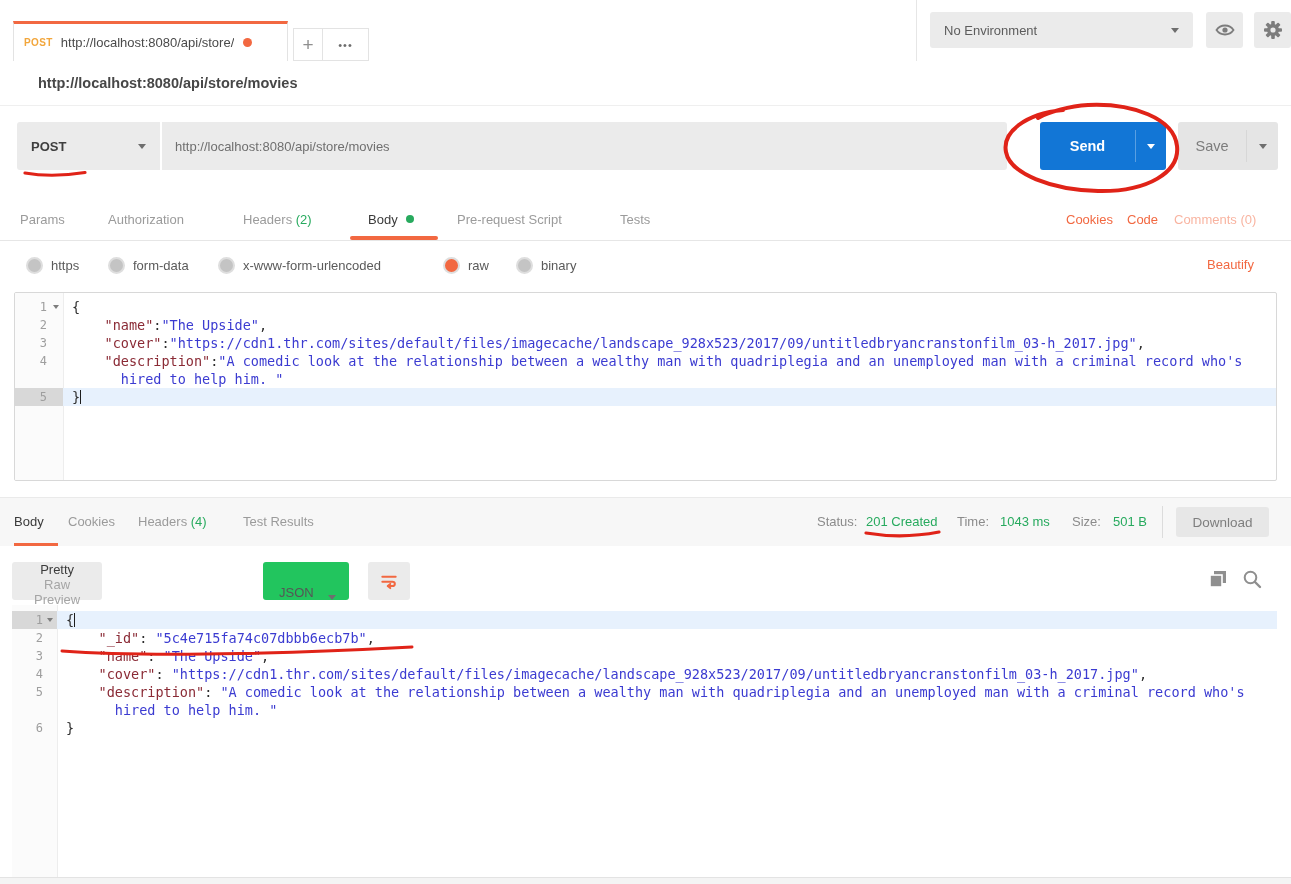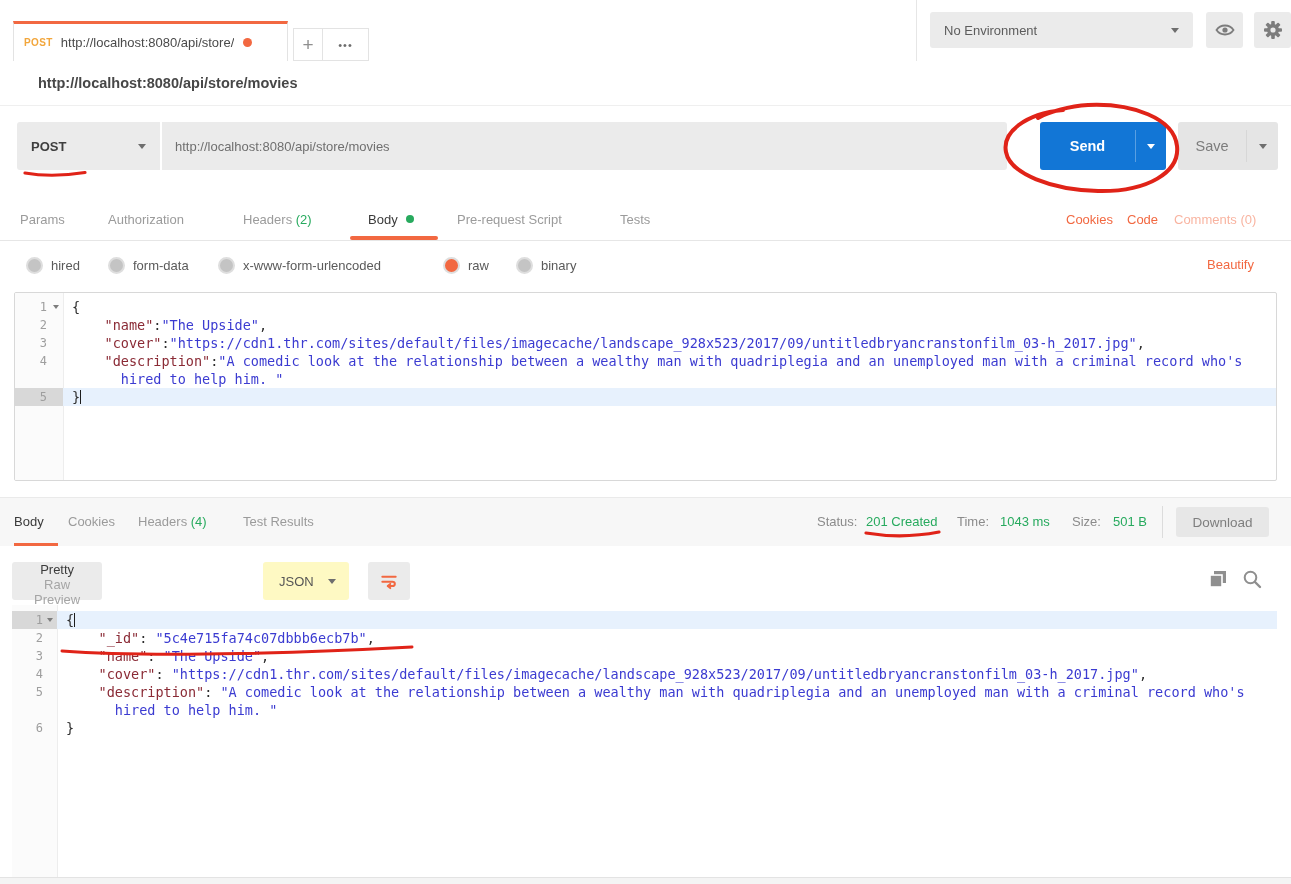--- a/index.html
+++ b/index.html
@@ -102,22 +102,22 @@
   .stat.lab{color:#8b8b8b;} .stat.val{color:#27aa5e;}
   .meta-divider{position:absolute;left:1162px;top:8px;width:1px;height:32px;background:#dcdcdc;}
   .dl-btn{position:absolute;left:1176px;top:9px;width:93px;height:30px;background:#e7e7e7;border-radius:3px;
           display:flex;align-items:center;justify-content:center;font-size:13.5px;color:#7e7e7e;}
 
   
   .resp-toolbar{position:absolute;left:0;top:546px;width:1291px;height:59px;background:#fff;}
   .view-group{position:absolute;left:12px;top:16px;height:38px;background:#ebebeb;border-radius:3px;display:flex;align-items:center;flex-direction:column;}
   .view-seg{padding:0 22px;font-size:13px;color:#a5a5a5;}
   .view-seg.active{color:#3c3c3c;}
-  .fmt-select{position:absolute;left:263px;top:16px;width:86px;height:38px;background:#fef9c3;border-radius:3px;
-              display:flex;align-items:center;padding:0 13px 0 16px;box-sizing:border-box;font-size:13px;color:#555;}
+  .fmt-select{position:absolute;left:263px;top:16px;width:86px;height:38px;background:#22c55e;border-radius:3px;
+              display:flex;align-items:flex-end;padding:0 13px 0 16px;box-sizing:border-box;font-size:13px;color:#555;}
   .fmt-select .chev{margin-left:auto;}
   .wrap-btn{position:absolute;left:368px;top:16px;width:42px;height:38px;background:#ebebeb;border-radius:3px;
             display:flex;align-items:center;justify-content:center;}
   .tool-icon{position:absolute;top:21px;width:24px;height:24px;display:flex;align-items:center;justify-content:center;}
   .ic-copy{left:1206px;} .ic-search{left:1240px;}
 
   .bottom-strip{position:absolute;left:0;top:877px;width:1291px;height:7px;background:#f4f4f4;border-top:1px solid #e3e3e3;}
 
   .annotations{position:absolute;left:0;top:0;width:1291px;height:884px;pointer-events:none;z-index:60;}
 </style>
@@ -194,21 +194,21 @@
     <span class="rtab" style="left:620px">Tests</span>
     <span class="rtab-underline"></span>
     <span class="rlink" style="left:1066px">Cookies</span>
     <span class="rlink" style="left:1127px">Code</span>
     <span class="rlink faded" style="left:1174px">Comments (0)</span>
   </div>
 
   <div class="btype-row">
     <span class="radio-pair" style="left:26px">
         <span class="radio"></span>
-        <span>hired</span>
+        <span>https</span>
       </span>
     <span class="radio-pair" style="left:108px">
         <span class="radio"></span>
         <span>form-data</span>
       </span>
     <span class="radio-pair" style="left:218px">
         <span class="radio"></span>
         <span>x-www-form-urlencoded</span>
       </span>
     <span class="radio-pair" style="left:443px">

